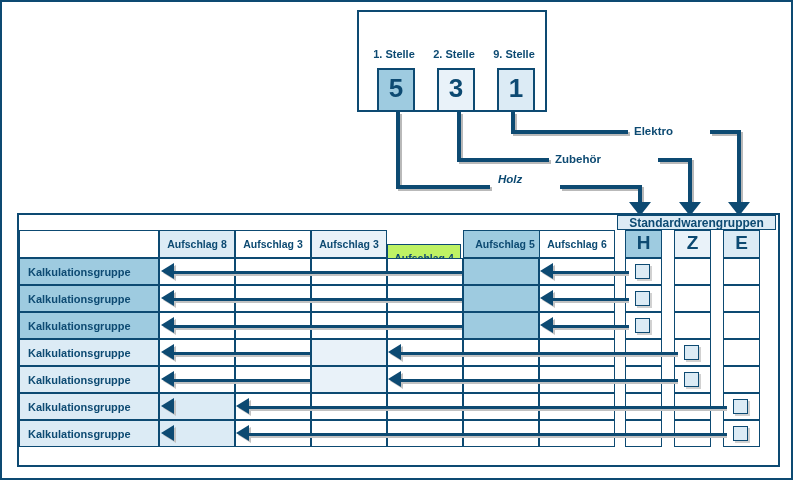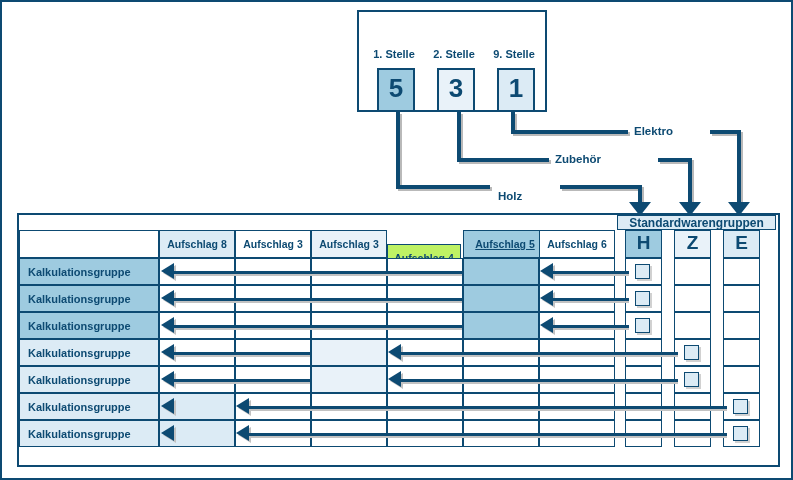--- a/index.html
+++ b/index.html
@@ -85,21 +85,21 @@
   <div class="segshadow abs" style="left:457px;top:112px;width:4px;height:50px;"></div>
   <div class="segshadow abs" style="left:457px;top:158px;width:92px;height:4px;"></div>
   <div class="seg abs" style="left:455px;top:110px;width:4px;height:50px;"></div>
   <div class="seg abs" style="left:455px;top:156px;width:92px;height:4px;"></div>
   <div class="conlabel" style="left:553px;top:151px;">Zubehör</div>
 
   <div class="segshadow abs" style="left:396px;top:112px;width:4px;height:77px;"></div>
   <div class="segshadow abs" style="left:396px;top:185px;width:94px;height:4px;"></div>
   <div class="seg abs" style="left:394px;top:110px;width:4px;height:77px;"></div>
   <div class="seg abs" style="left:394px;top:183px;width:94px;height:4px;"></div>
-  <div class="conlabel" style="left:496px;top:188px;">Holz</div>
+  <div class="conlabel" style="left:496px;top:171px;font-style:italic;">Holz</div>
 
   <div class="segshadow abs" style="left:560px;top:185px;width:82px;height:4px;"></div>
   <div class="segshadow abs" style="left:638px;top:185px;width:4px;height:22px;"></div>
   <div class="seg abs" style="left:558px;top:183px;width:82px;height:4px;"></div>
   <div class="seg abs" style="left:636px;top:183px;width:4px;height:22px;"></div>
   <div class="dnarrow" style="left:627px;top:200px;"></div>
 
   <div class="segshadow abs" style="left:658px;top:158px;width:34px;height:4px;"></div>
   <div class="segshadow abs" style="left:688px;top:158px;width:4px;height:49px;"></div>
   <div class="seg abs" style="left:656px;top:156px;width:34px;height:4px;"></div>
@@ -116,21 +116,21 @@
   <div id="table" class="abs">
 
     <div class="cell swgbar" id="swgbar" style="left: 598px; top: 0px; width: 159px; height: 15px; background: rgb(220, 235, 245);">Standardwarengruppen</div>
 
     <div id="gen">
         <div class="cell" style="left: 0px; top: 15px; width: 140px; height: 28px; background: rgb(255, 255, 255); border-color: rgb(13, 74, 114);"></div>
         <div class="cell hdr" style="left: 140px; top: 15px; width: 76px; height: 28px; background: rgb(220, 235, 245);">Aufschlag 8</div>
         <div class="cell hdr" style="left: 216px; top: 15px; width: 76px; height: 28px; background: rgb(255, 255, 255);">Aufschlag 3</div>
         <div class="cell hdr" style="left: 292px; top: 15px; width: 76px; height: 28px; background: rgb(233, 242, 249);">Aufschlag 3</div>
         <div class="cell hdr" style="left: 368px; top: 29px; width: 74px; height: 28px; background: #bef264;">Aufschlag 4</div>
-        <div class="cell hdr" style="left: 444px; top: 15px; width: 84px; height: 28px; background: rgb(158, 203, 224); text-decoration: underline;">Aufschlag 5</div>
+        <div class="cell hdr" style="left: 444px; top: 15px; width: 84px; height: 28px; background: rgb(158, 203, 224);">Aufschlag 5</div>
         <div class="cell hdr" style="left: 520px; top: 15px; width: 76px; height: 28px; background: rgb(255, 255, 255);">Aufschlag 6</div>
         <div class="cell letter" style="left: 606px; top: 15px; width: 37px; height: 28px; background: rgb(158, 203, 224);">H</div>
         <div class="cell letter" style="left: 655px; top: 15px; width: 37px; height: 28px; background: rgb(233, 242, 249);">Z</div>
         <div class="cell letter" style="left: 704px; top: 15px; width: 37px; height: 28px; background: rgb(220, 235, 245);">E</div>
         <div class="cell grp" style="left: 0px; top: 43px; width: 140px; height: 27px; background: rgb(158, 203, 224);">Kalkulationsgruppe</div>
         <div class="cell" style="left: 140px; top: 43px; width: 76px; height: 27px; background: rgb(255, 255, 255);"></div>
         <div class="cell" style="left: 216px; top: 43px; width: 76px; height: 27px; background: rgb(255, 255, 255);"></div>
         <div class="cell" style="left: 292px; top: 43px; width: 76px; height: 27px; background: rgb(255, 255, 255);"></div>
         <div class="cell" style="left: 368px; top: 43px; width: 76px; height: 27px; background: rgb(255, 255, 255);"></div>
         <div class="cell" style="left: 444px; top: 43px; width: 76px; height: 27px; background: rgb(158, 203, 224);"></div>

